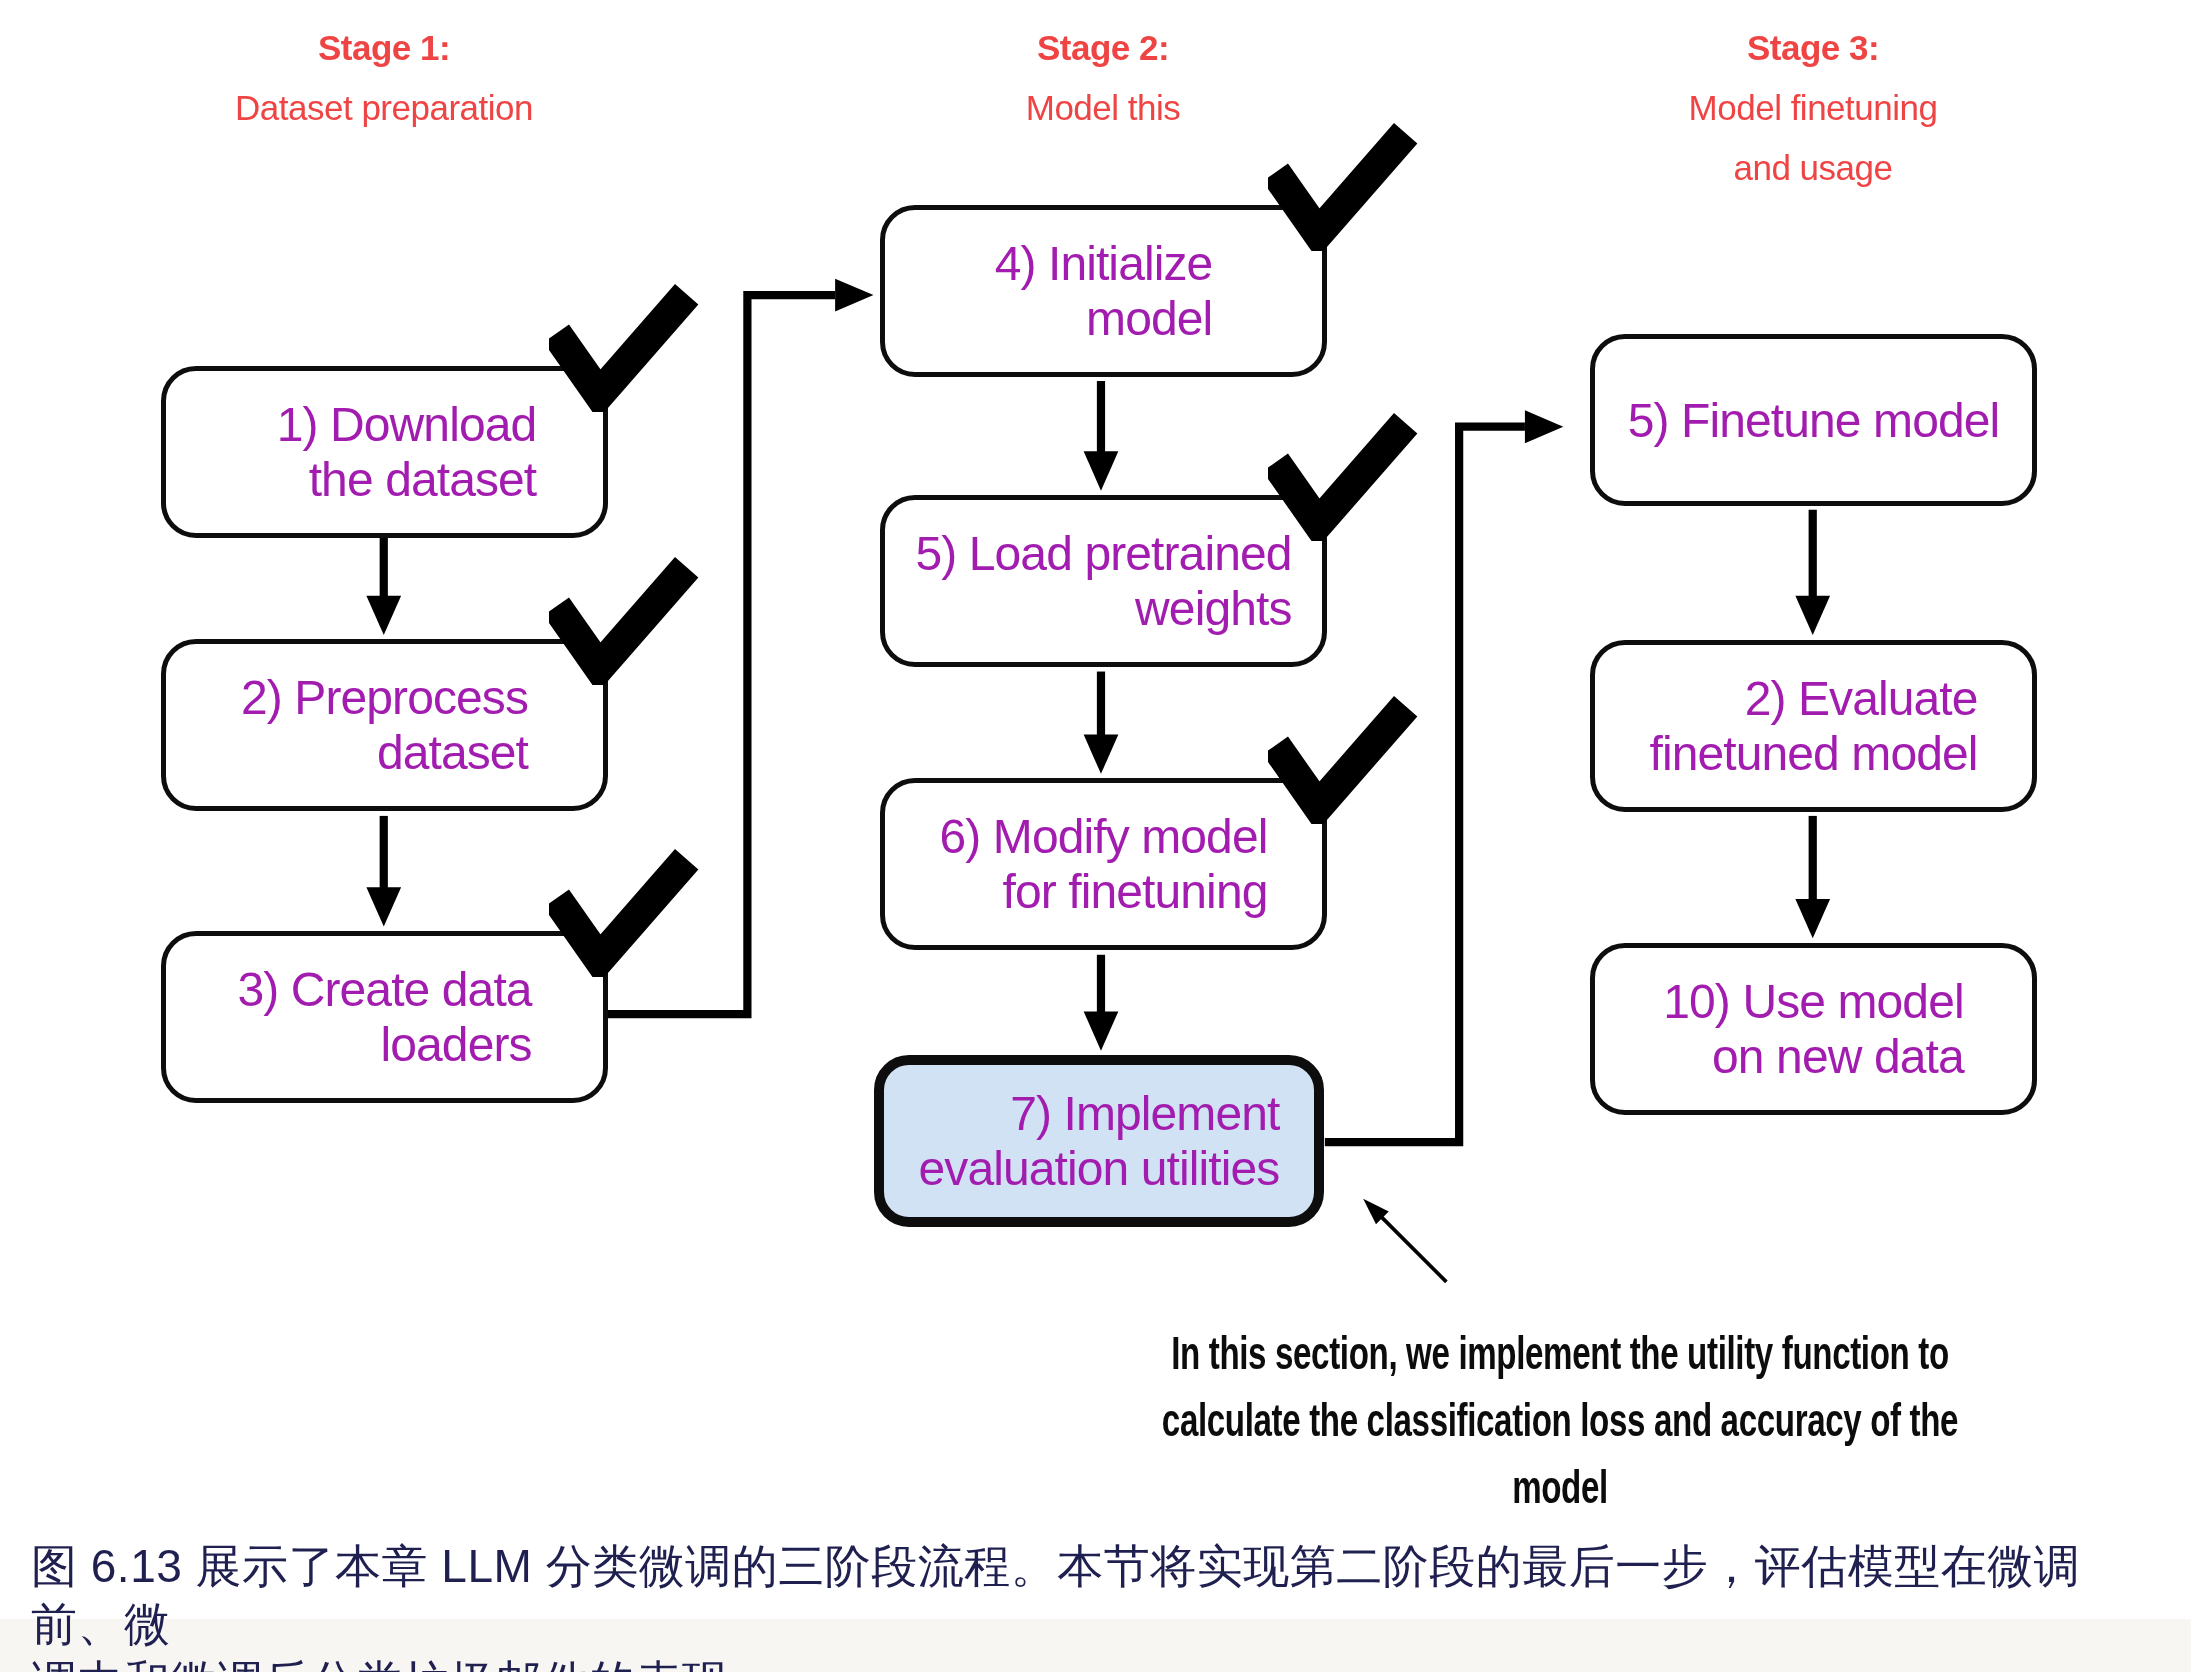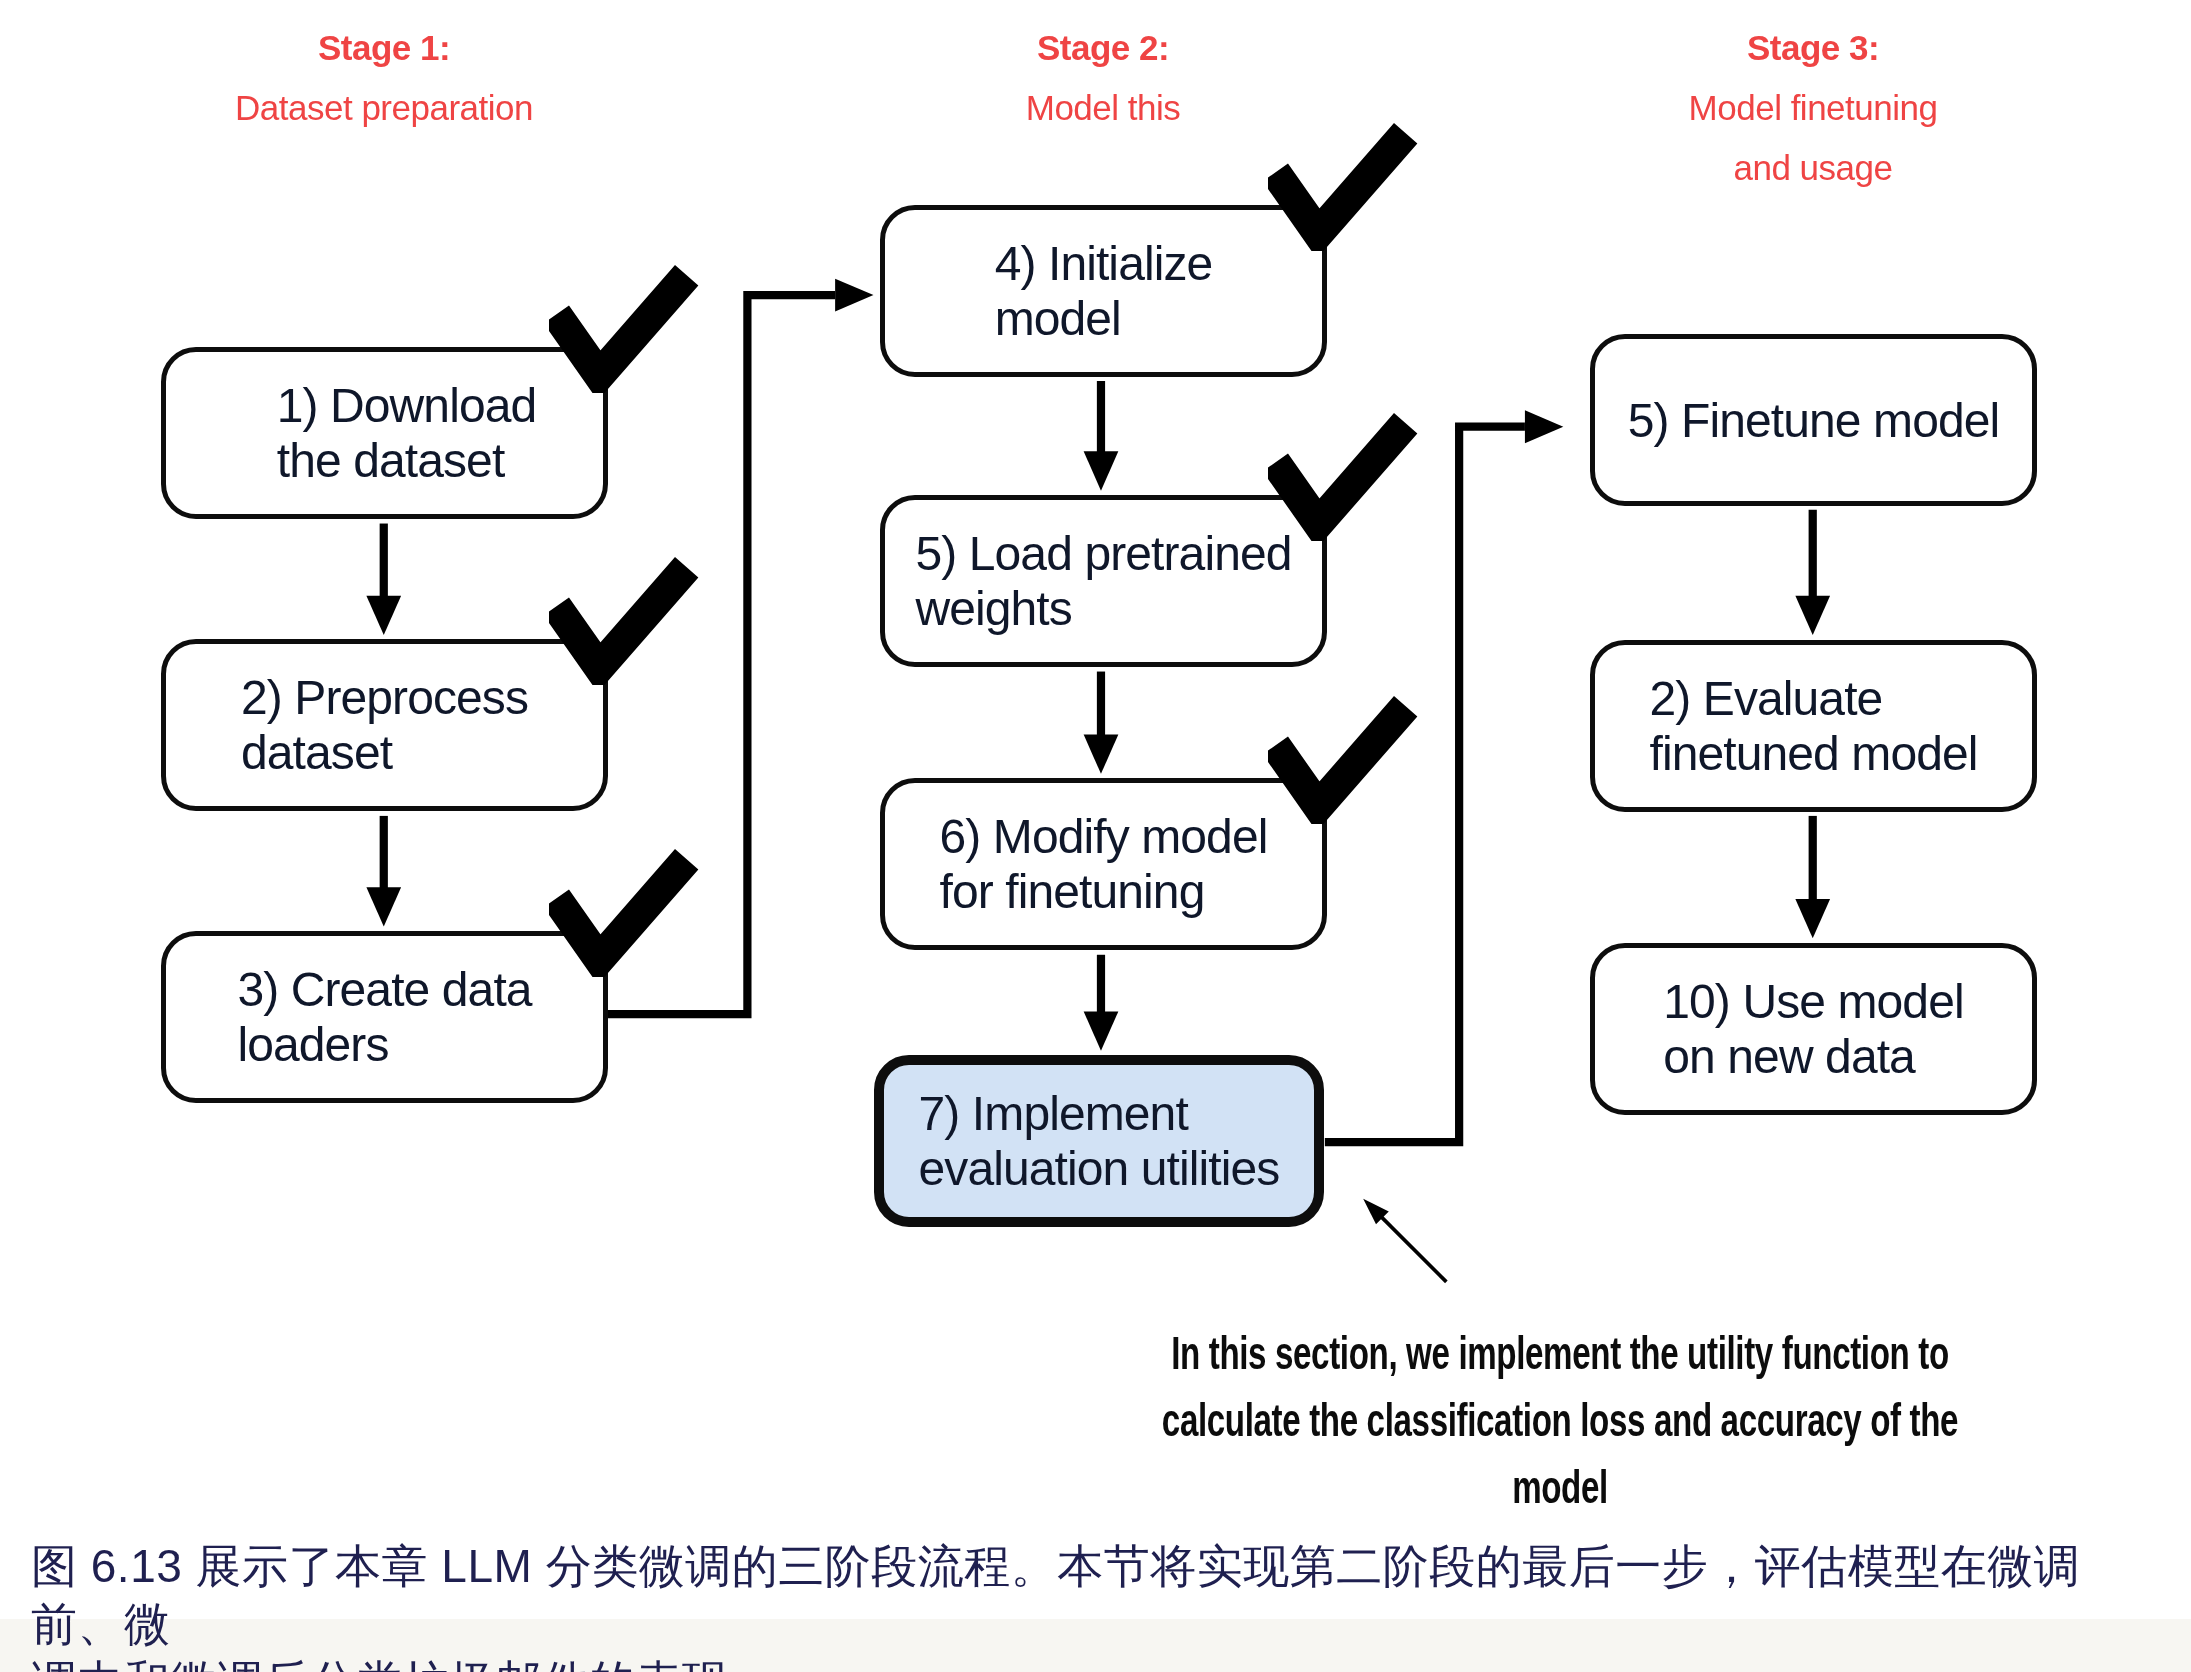--- a/index.html
+++ b/index.html
@@ -18,21 +18,21 @@
   }
   .stage-title .t1{font-weight:bold;}
   .stage-title .t2{white-space:pre-line;}
   .box{
     position:absolute;box-sizing:border-box;
     width:447px;height:172px;
     background:#ffffff;border:5.5px solid #0d0d0d;border-radius:35px;
     display:flex;align-items:center;justify-content:center;
   }
   .box .box-label{
-    white-space:pre-line;text-align:left;color:#0f172a;
+    white-space:pre-line;text-align:right;color:#a21caf;
     font-size:48px;line-height:55px;letter-spacing:-0.9px;
     padding:0 7.3px;
   }
   .box.hl{border-width:10px;}
   .check{position:absolute;right:-101px;top:-87px;width:155px;height:128px;}
   .annotation{
     position:absolute;left:966px;top:1320px;width:1188px;
     text-align:center;font-weight:bold;color:#0c0c0c;
     font-size:46px;line-height:67px;letter-spacing:-0.5px;
     transform:scaleX(0.72);transform-origin:center top;
@@ -112,21 +112,21 @@
   <div class="stage-title" style="left:783px;">
     <div class="t1">Stage 2:</div>
     <div class="t2">Model this</div>
   </div>
   <div class="stage-title" style="left:1493px;">
     <div class="t1">Stage 3:</div>
     <div class="t2">Model finetuning
 and usage</div>
   </div>
 
-  <div class="box" style="left:161px;top:347px;padding-left:44px;">
+  <div class="box" style="left:161px;top:366px;padding-left:44px;">
     <span class="box-label">1) Download
 the dataset</span>
     <svg class="check" viewBox="0 0 170 140">
         <polyline points="8,54 55,121 151,11" fill="none" stroke="#000" stroke-width="34"></polyline>
       </svg>
   </div>
   <div class="box" style="left:161px;top:639px;">
     <span class="box-label">2) Preprocess
 dataset</span>
     <svg class="check" viewBox="0 0 170 140">

